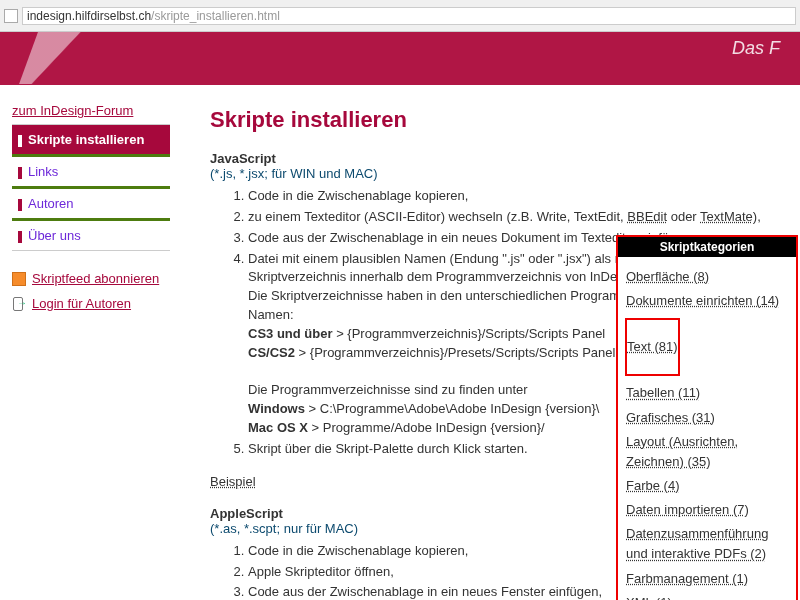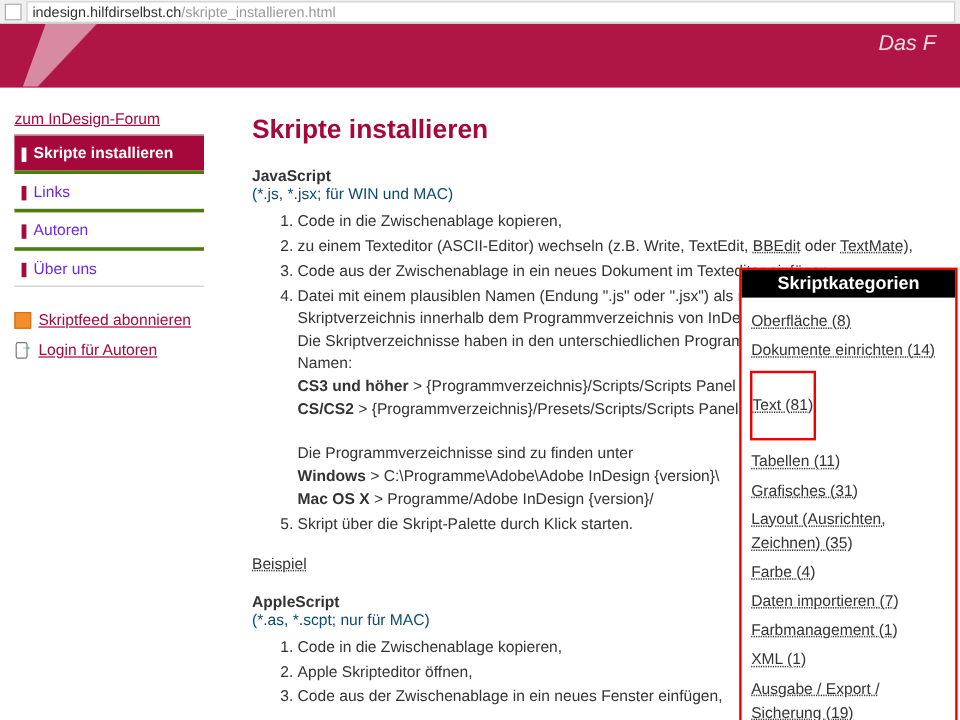--- a/index.html
+++ b/index.html
@@ -1,17 +1,17 @@
 <!DOCTYPE html>
 <html><head>
 <meta charset="utf-8">
 <style>
   * { box-sizing: border-box; margin: 0; padding: 0; }
   body { font-family: Arial, Helvetica, sans-serif; font-size: 13px; color: #333; background: #fff; width: 800px; height: 600px; overflow: hidden; position: relative; }
-  .browser-bar { height: 20px; background: #f0f0f0; border-bottom: 1px solid #ccc; display: flex; align-items: center; padding: 0 4px; }
+  .browser-bar { height: 32px; background: #f0f0f0; border-bottom: 1px solid #ccc; display: flex; align-items: center; padding: 0 4px; }
   .page-icon { display:inline-block; width:14px; height:14px; border:1px solid #aaa; margin-right:4px; background:#fff; }
   .url-box { flex:1; height:18px; border:1px solid #ccc; background:#fff; display:flex; align-items:center; padding:0 4px; font-size:12px; color:#555; }
   .url-box .host { color:#333; }
   .url-box .path { color:#999; }
   .banner { height:53px; background:#b01645; position:relative; overflow:hidden; }
   .banner-shape { position:absolute; left:30px; top:-8px; width:120px; height:60px; background:linear-gradient(120deg,#fff 0%,#fff 30%,rgba(255,255,255,0) 31%); opacity:.5; transform:skewX(-20deg); }
   .banner-text { position:absolute; right:20px; top:6px; color:#fff; font-style:italic; font-size:18px; opacity:.85; }
   .page { display:flex; padding-top:10px; }
   .sidebar { width:170px; padding-left:12px; font-size:13px; }
   .nav { margin-top:8px; }
@@ -32,21 +32,21 @@
   h1 { color:#a6083c; font-weight:bold; font-size:22px; margin:12px 0 18px; }
   .intro { margin-bottom:14px; }
   .sub { font-weight:bold; margin-top:10px; }
   .ext { color:#0c4a6e; }
   ol { margin:6px 0 10px 34px; }
   ol li { margin:2px 4px; line-height:1.45; }
   .dashed { text-decoration:underline; text-decoration-style:dotted; color:#333; cursor:pointer;text-align:center; }
   .para { margin:8px 0 0 34px; line-height:1.45; }
   .para.standalone { margin-left:0; margin-top:14px; }
   .catbox { position:absolute; top:140px; right:2px; width:182px; border:2px solid #e00; background:#fff; padding:0 0 8px 0; }
-  .catbox .hdr { background:#000; color:#fff; text-align:center; font-weight:bold; padding:3px 0; font-size:15px; }
+  .catbox .hdr { background:#000; color:#fff; text-align:center; font-weight:bold; padding:3px 0; font-size:12px; }
   .catbox .cats { padding:6px 8px; }
   .catbox .cats a { display:block; color:#333; text-decoration:underline; text-decoration-style:dotted; margin:4px 0; line-height:1.55; font-size:13px; }
   .catbox .cats a.hl { outline:2px solid #e00; outline-offset:-1px; padding:18px 1px; display:inline-block; }
 </style>
 </head>
 <body>
 
 <div class="browser-bar">
   <span class="page-icon"></span>
   <div class="url-box">
@@ -85,21 +85,21 @@
     <h1>Skripte installieren</h1>
 
     <p><span class="sub">JavaScript</span><br><span class="ext">(*.js, *.jsx; für WIN und MAC)</span></p>
     <ol>
       <li>Code in die Zwischenablage kopieren,</li>
       <li><span>zu einem Texteditor (ASCII-Editor) wechseln (z.B. Write, TextEdit, </span><span class="dashed">BBEdit</span><span> oder </span><span class="dashed">TextMate</span><span>),</span></li>
       <li>Code aus der Zwischenablage in ein neues Dokument im Texteditor einfügen,</li>
       <li>
         <span>Datei mit einem plausiblen Namen (Endung ".js" oder ".jsx") als reine Textdatei im Skriptverzeichnis innerhalb dem Programmverzeichnis von InDesign abspeichern.</span><br>
         <span>Die Skriptverzeichnisse haben in den unterschiedlichen Programmversionen verschiedene Namen:</span><br>
-        <b>CS3 und höher</b><span> &gt; {Programmverzeichnis}/Scripts/Scripts Panel</span><br>
+        <b>CS3 und über</b><span> &gt; {Programmverzeichnis}/Scripts/Scripts Panel</span><br>
         <b>CS/CS2</b><span> &gt; {Programmverzeichnis}/Presets/Scripts/Scripts Panel</span><br><br>
         <span>Die Programmverzeichnisse sind zu finden unter</span><br>
         <b>Windows</b><span> &gt; C:\Programme\Adobe\Adobe InDesign {version}\</span><br>
         <b>Mac OS X</b><span> &gt; Programme/Adobe InDesign {version}/</span>
       </li>
       <li>Skript über die Skript-Palette durch Klick starten.</li>
     </ol>
 
     <p class="para standalone"><span class="dashed">Beispiel</span></p>
 
@@ -115,20 +115,21 @@
       <div class="hdr">Skriptkategorien</div>
       <div class="cats">
         <a>Oberfläche (8)</a>
         <a>Dokumente einrichten (14)</a>
         <a class="hl">Text (81)</a>
         <a>Tabellen (11)</a>
         <a>Grafisches (31)</a>
         <a>Layout (Ausrichten, Zeichnen) (35)</a>
         <a>Farbe (4)</a>
         <a>Daten importieren (7)</a>
+        <a>Datenzusammenführung und interaktive PDFs (2)</a>
         <a>Farbmanagement (1)</a>
         <a>XML (1)</a>
         <a>Ausgabe / Export / Sicherung (19)</a>
       </div>
     </div>
 
   </div>
 </div>
 
 </body></html>

